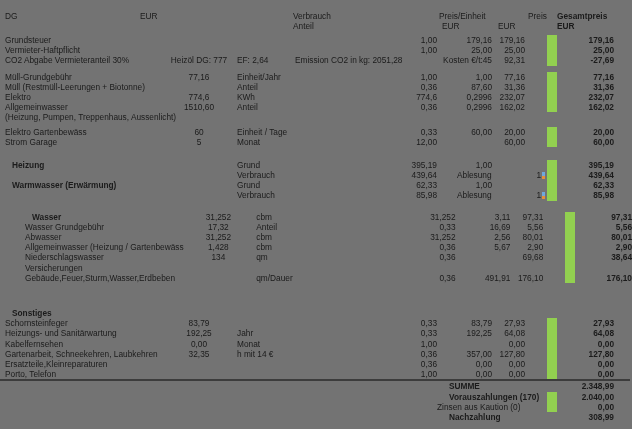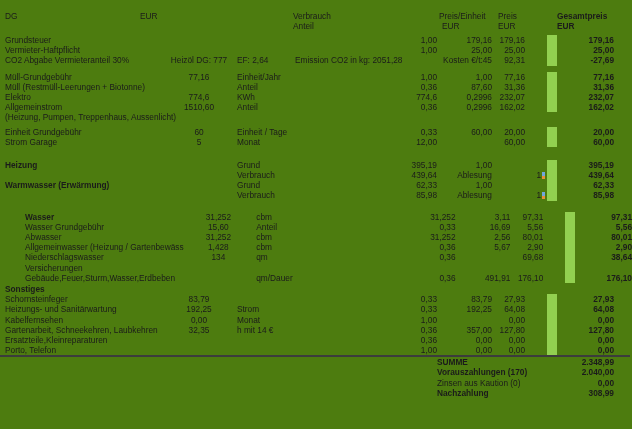--- a/index.html
+++ b/index.html
@@ -1,61 +1,61 @@
 <!DOCTYPE html>
 <html style="--bar: #92d050;"><head>
 <meta charset="utf-8">
 <style>
   html,body{margin:0;padding:0;background:#fff;}
   .page{
-    position:relative;width:632px;height:429px;background:#4d7c0f;
+    position:relative;width:632px;height:429px;background:#737373;
     font-family:"Liberation Sans","DejaVu Sans",sans-serif;
     font-size:8.3px;color:#1b1b1b;overflow:hidden;
   }
   *{box-sizing:border-box;}
   
   .hdr{position:relative;height:21px;margin-top:11px;}
   .hdr span{position:absolute;line-height:10px;white-space:nowrap;}
   .h-dg{left:5px;top:0;}
   .h-eur1{left:140px;top:0;}
   .h-verb{left:293px;top:0;}
   .h-ant{left:293px;top:10px;}
   .h-pe{left:439px;top:0;}
   .h-pe2{left:442px;top:10px;}
-  .h-pr{left:498px;top:0;}
+  .h-pr{left:528px;top:0;}
   .h-pr2{left:498px;top:10px;}
   .h-ges{left:557px;top:0;font-weight:bold;}
   .h-ges2{left:557px;top:10px;font-weight:bold;}
   
   .row{display:flex;height:10.2px;line-height:10.3px;white-space:nowrap;align-items:stretch;}
   .c-label{width:165px;padding-left:5px;overflow:visible;}
   .c-amount{width:68px;text-align:center;}
   .c-unit{width:59px;padding-left:4px;}
   .c-anteil{width:145px;text-align:right;}
   .c-anteil.left{text-align:left;padding-left:3px;}
   .c-pe{width:55px;text-align:right;}
-  .c-pe.left{text-align:center;padding-left:20px;}
+  .c-pe.left{text-align:left;padding-left:20px;}
   .c-preis{width:33px;text-align:right;}
   .c-mark{width:20px;display:flex;justify-content:flex-end;align-items:center;gap:1px;}
   .c-bar{width:10px;margin-left:2px;}
   .c-bar.on{background:var(--bar,#92d050);}
   .c-total{width:57px;text-align:right;font-weight:bold;}
-  .b{font-weight:bold;}
+  .b{font-weight:bold;padding-left:12px;}
   .mark-icon{display:inline-block;width:3px;height:7px;
     background:linear-gradient(180deg,#6fa8dc 0%,#6fa8dc 55%,#e69138 55%,#e69138 100%);}
   
   .sec-0{margin-top:3px;}
   .sec-1{margin-top:6px;}
   .sec-2{margin-top:4px;}
   .sec-3{margin-top:13px;}
   .sec-4{margin-top:11px;margin-left:20px;}
-  .sec-5{margin-top:1px;}
+  .sec-5{margin-top:25px;}
   
   .divider{width:630px;height:1px;border-top:1px solid #3c3c3c;border-bottom:1px solid #3c3c3c;background:#ececec;}
-  .sum{height:10.3px;line-height:10.4px;align-items:flex-end;}
+  .sum{height:10.3px;line-height:10.4px;}
   .c-slabel{width:108px;margin-left:437px;overflow:visible;}
 </style>
 </head>
 <body>
 
 <div class="page">
 
   <div class="hdr">
     <span class="h-dg">DG</span>
     <span class="h-eur1">EUR</span>
@@ -133,21 +133,21 @@
           <div class="c-amount">774,6</div>
           <div class="c-unit">KWh</div>
           <div class="c-anteil">774,6</div>
           <div class="c-pe">0,2996</div>
           <div class="c-preis">232,07</div>
           <div class="c-mark"></div>
           <div class="c-bar on"></div>
           <div class="c-total">232,07</div>
         </div>
         <div class="row">
-          <div class="c-label">Allgemeinstrom</div>
+          <div class="c-label">Allgemeinwasser</div>
           <div class="c-amount">1510,60</div>
           <div class="c-unit">Anteil</div>
           <div class="c-anteil">0,36</div>
           <div class="c-pe">0,2996</div>
           <div class="c-preis">162,02</div>
           <div class="c-mark"></div>
           <div class="c-bar on"></div>
           <div class="c-total">162,02</div>
         </div>
         <div class="row">
@@ -157,21 +157,21 @@
           <div class="c-anteil"></div>
           <div class="c-pe"></div>
           <div class="c-preis"></div>
           <div class="c-mark"></div>
           <div class="c-bar"></div>
           <div class="c-total"></div>
         </div>
       </div>
       <div class="sec sec-2">
         <div class="row">
-          <div class="c-label">Einheit Grundgebühr</div>
+          <div class="c-label">Elektro Gartenbewäss</div>
           <div class="c-amount">60</div>
           <div class="c-unit">Einheit / Tage</div>
           <div class="c-anteil">0,33</div>
           <div class="c-pe">60,00</div>
           <div class="c-preis">20,00</div>
           <div class="c-mark"></div>
           <div class="c-bar on"></div>
           <div class="c-total">20,00</div>
         </div>
         <div class="row">
@@ -245,21 +245,21 @@
           <div class="c-unit">cbm</div>
           <div class="c-anteil">31,252</div>
           <div class="c-pe">3,11</div>
           <div class="c-preis">97,31</div>
           <div class="c-mark"></div>
           <div class="c-bar on"></div>
           <div class="c-total">97,31</div>
         </div>
         <div class="row">
           <div class="c-label">Wasser Grundgebühr</div>
-          <div class="c-amount">15,60</div>
+          <div class="c-amount">17,32</div>
           <div class="c-unit">Anteil</div>
           <div class="c-anteil">0,33</div>
           <div class="c-pe">16,69</div>
           <div class="c-preis">5,56</div>
           <div class="c-mark"></div>
           <div class="c-bar on"></div>
           <div class="c-total">5,56</div>
         </div>
         <div class="row">
           <div class="c-label">Abwasser</div>
@@ -336,21 +336,21 @@
           <div class="c-anteil">0,33</div>
           <div class="c-pe">83,79</div>
           <div class="c-preis">27,93</div>
           <div class="c-mark"></div>
           <div class="c-bar on"></div>
           <div class="c-total">27,93</div>
         </div>
         <div class="row">
           <div class="c-label">Heizungs- und Sanitärwartung</div>
           <div class="c-amount">192,25</div>
-          <div class="c-unit">Strom</div>
+          <div class="c-unit">Jahr</div>
           <div class="c-anteil">0,33</div>
           <div class="c-pe">192,25</div>
           <div class="c-preis">64,08</div>
           <div class="c-mark"></div>
           <div class="c-bar on"></div>
           <div class="c-total">64,08</div>
         </div>
         <div class="row">
           <div class="c-label">Kabelfernsehen</div>
           <div class="c-amount">0,00</div>

